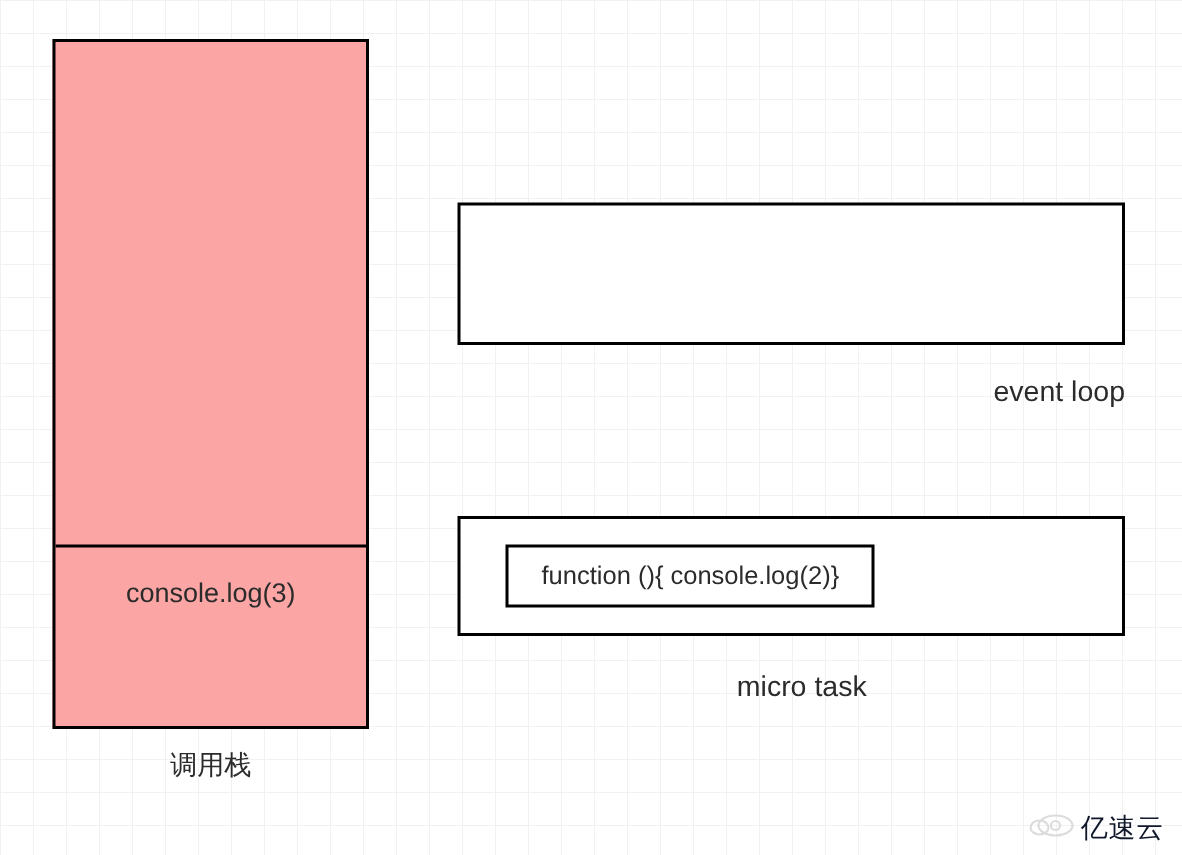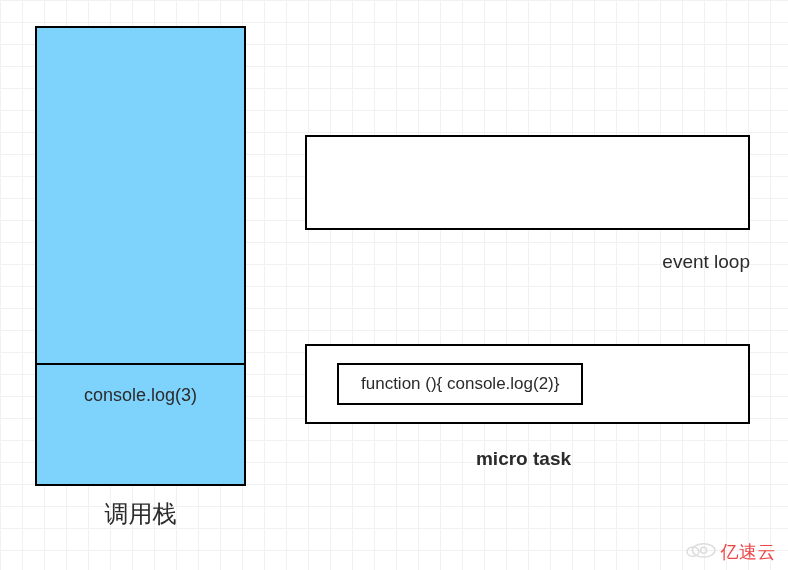--- a/index.html
+++ b/index.html
@@ -26,42 +26,42 @@
   }
 
   
   .call-stack {
     position: absolute;
     left: 35px;
     top: 26px;
     width: 211px;
     height: 460px;
     border: 2px solid #000;
-    background: #7dd3fc;
+    background: #fca5a5;
     box-sizing: border-box;
   }
   .call-stack .frame {
     border-top: 2px solid #000;
     height: 60px;
     line-height: 60px;
     text-align: center;
     font-size: 18px;
     box-sizing: border-box;
   }
   .call-stack .spacer {
     height: 335px;
     box-sizing: border-box;
   }
   .call-stack-label {
     position: absolute;
     left: 35px;
     top: 498px;
     width: 211px;
     text-align: center;
-    font-size: 24px;
+    font-size: 18px;
     font-family: Liberation Serif, serif;
   }
 
   
   .event-loop-box {
     position: absolute;
     left: 305px;
     top: 135px;
     width: 445px;
     height: 95px;
@@ -95,35 +95,34 @@
   .micro-task-item {
     border: 2px solid #000;
     padding: 8px 22px;
     font-size: 17px;
     line-height: 22px;
     background: #fff;
     box-sizing: border-box;
   }
   .micro-task-label {
     position: absolute;
-    left: 301px;
+    left: 312px;
     top: 448px;
     width: 445px;
     text-align: center;
     font-size: 19px;
-    font-weight: bold;
   }
 
   
   .watermark {
     position: absolute;
     right: 12px;
     bottom: 6px;
     font-size: 18px;
-    color: #ef4444;
+    color: #0f172a;
     display: flex;
     align-items: center;
     gap: 4px;
     letter-spacing: 0.5px;
     font-weight: 500;
   }
   .watermark svg {
     width: 32px;
     height: 20px;
     opacity: 0.85;

